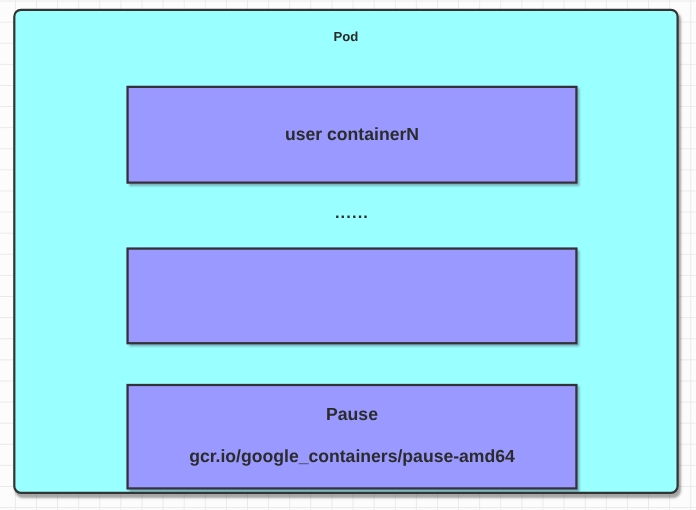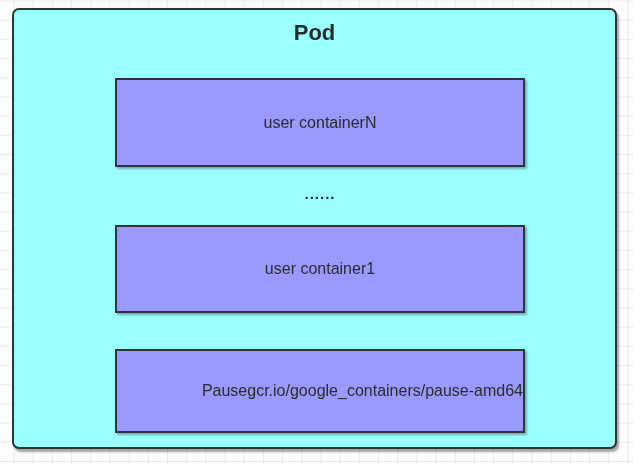--- a/index.html
+++ b/index.html
@@ -27,50 +27,50 @@
     height: 441px;
     box-sizing: border-box;
     background: #99ffff;
     border: 2px solid #333333;
     border-radius: 7px;
     box-shadow: 2px 3px 2px rgba(80, 80, 80, 0.5);
   }
   .pod-title {
     padding-top: 13px;
     text-align: center;
-    font-size: 22px;
+    font-size: 12px;
     font-weight: bold;
     line-height: 20px;
     color: #2b2b2b;
   }
   .cbox {
     position: absolute;
     left: 101px;
     width: 410px;
     box-sizing: border-box;
     background: #9999ff;
     border: 2px solid #333333;
     box-shadow: 2px 2px 2px rgba(70, 70, 90, 0.45);
     display: flex;
-    flex-direction: row;
+    flex-direction: column;
     justify-content: space-evenly;
     align-items: center;
     text-align: center;
     font-size: 16px;
-    font-weight: normal;
+    font-weight: bold;
     color: #2b2b2b;
   }
   .cbox span {
     display: block;
     line-height: 20px;
     white-space: nowrap;
   }
   .box-n     { top: 68px;  height: 89px; }
   .box-1     { top: 215px; height: 88px; }
-  .box-pause { top: 339px; height: 84px; justify-content: flex-end; }
+  .box-pause { top: 339px; height: 96px; }
   .ellipsis {
     position: absolute;
     left: 101px;
     top: 166px;
     width: 410px;
     height: 34px;
     display: flex;
     align-items: center;
     justify-content: center;
     font-size: 15px;
@@ -87,21 +87,20 @@
 
     <div class="pod-title">Pod</div>
 
     <div class="cbox box-n">
       <span>user containerN</span>
     </div>
 
     <div class="ellipsis">......</div>
 
     <div class="cbox box-1">
-      <span>user container1</span>
     </div>
 
     <div class="cbox box-pause">
       <span>Pause</span>
       <span>gcr.io/google_containers/pause-amd64</span>
     </div>
 
   </div>
 </div>
 

